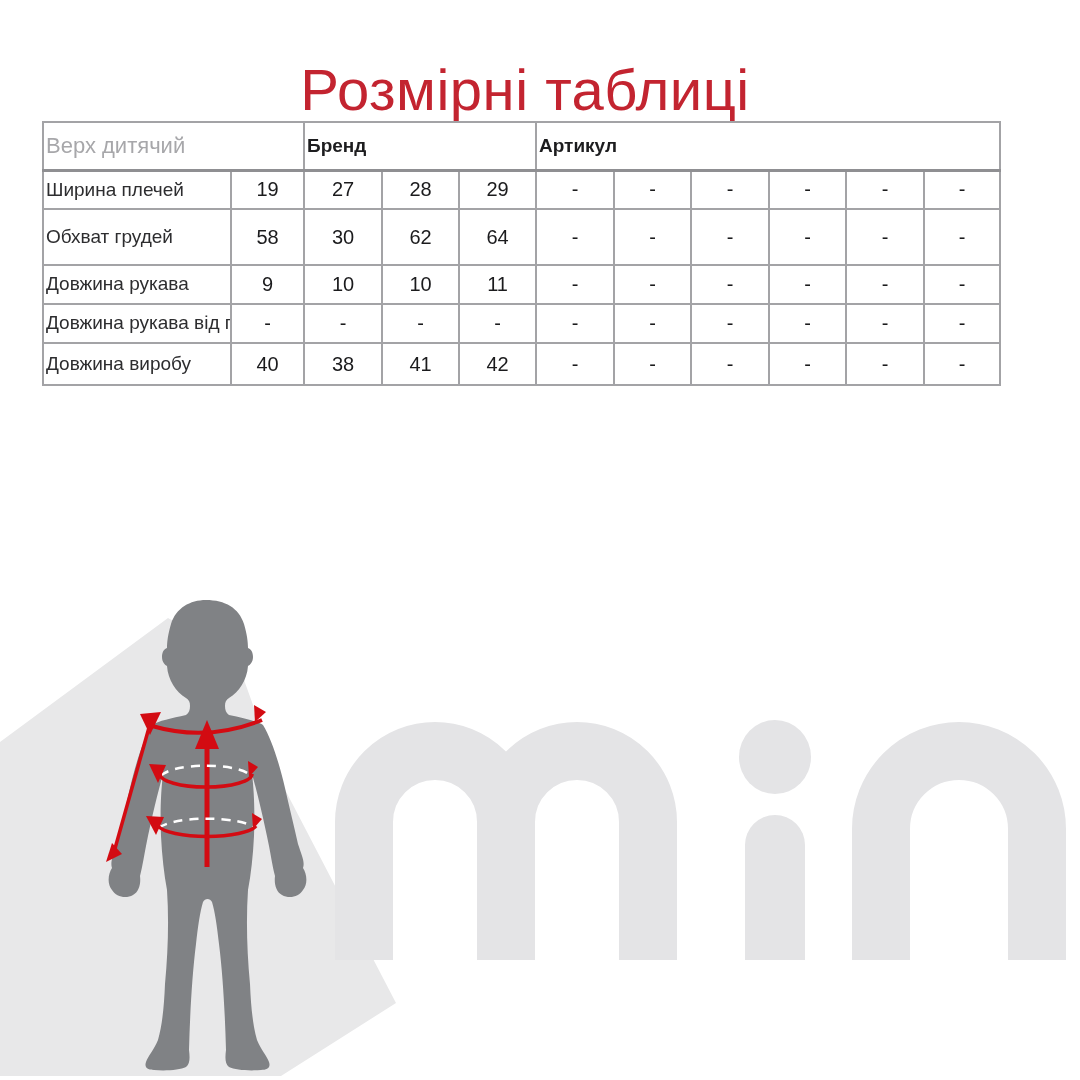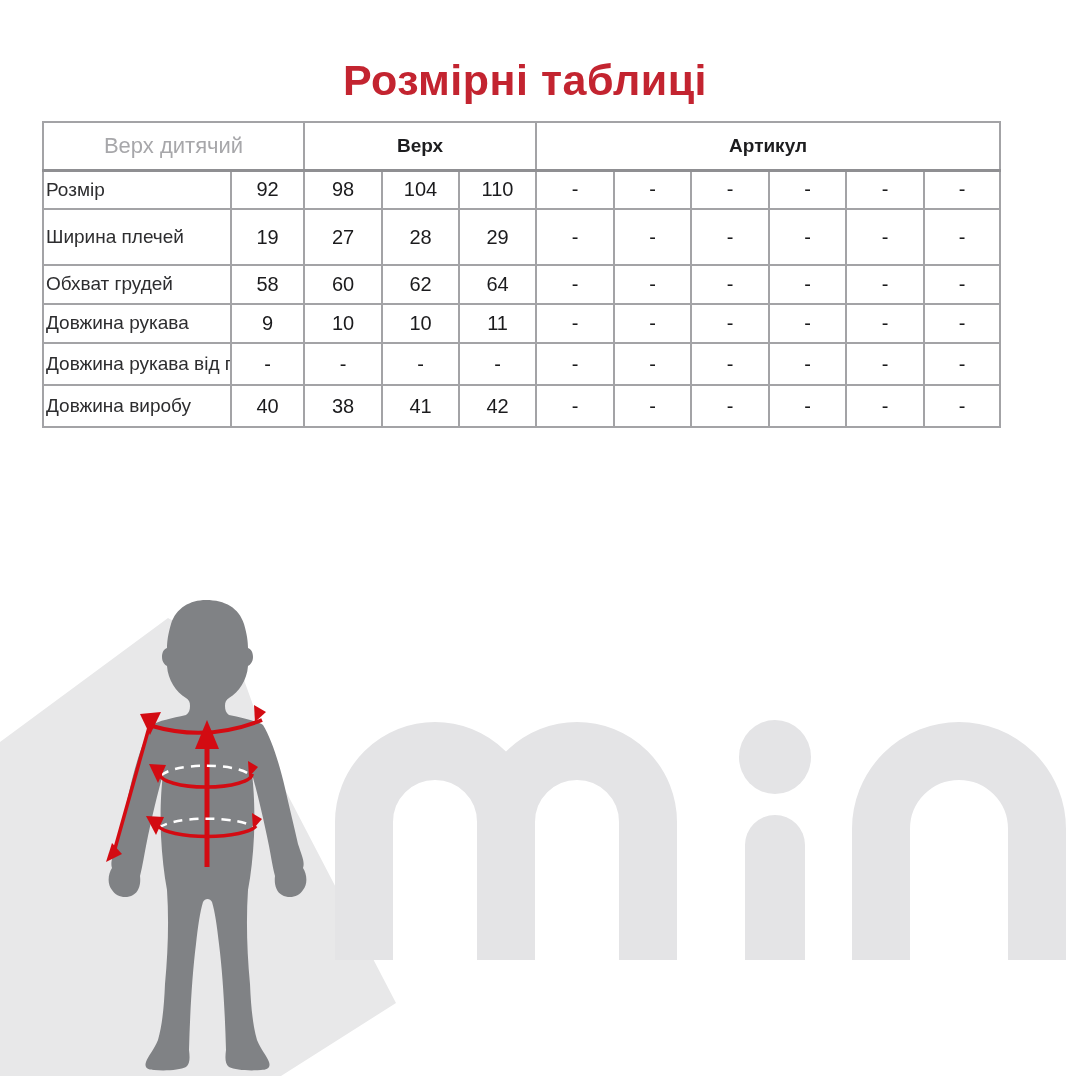--- a/index.html
+++ b/index.html
@@ -5,35 +5,35 @@
   html,body{margin:0;padding:0;}
   body{
     width:1080px;height:1080px;position:relative;overflow:hidden;
     background:#ffffff;
     font-family:"Liberation Sans","DejaVu Sans",sans-serif;
   }
   .page{position:absolute;inset:0;}
   
   .title{
     position:absolute;top:56px;left:525px;transform:translateX(-50%);
-    margin:0;font-size:43px;font-weight:700;letter-spacing:.5px;
+    margin:0;font-size:58px;font-weight:400;letter-spacing:.5px;
     color:#c32430;white-space:nowrap;
   }
   
   table.size{
     position:absolute;left:42px;top:121px;width:959px;
     border-collapse:collapse;table-layout:fixed;
     border:2px solid #8f8f92;
   }
   table.size th,table.size td{
     border:2px solid #a3a3a6;
     padding:0 2px;overflow:hidden;white-space:nowrap;
   }
   thead tr{height:48px;}
-  thead th{font-size:19px;font-weight:bold;color:#1d1d1f;text-align:center;padding-left:9px;}
+  thead th{font-size:19px;font-weight:bold;color:#1d1d1f;text-align:left;padding-left:9px;}
   thead th.section{font-size:22px;font-weight:normal;color:#a7a7aa;border-bottom:3px solid #8f8f92;}
   thead th.brand,thead th.sku{border-bottom:3px solid #8f8f92;}
   tbody tr:nth-child(1){height:39px;}
   tbody tr:nth-child(2){height:56px;}
   tbody tr:nth-child(3){height:39px;}
   tbody tr:nth-child(4){height:39px;}
   tbody tr:nth-child(5){height:42px;}
   tbody tr:nth-child(6){height:42px;}
   td.lbl{
     font-size:19px;color:#2d2d2f;text-align:left;padding-left:9px;
@@ -62,55 +62,42 @@
         <col style="width:78px">
       <col style="width:77px">
         <col style="width:78px">
         <col style="width:77px">
       <col style="width:78px">
         <col style="width:76px">
     </colgroup>
     <thead>
       <tr>
         <th class="section" colspan="2">Верх дитячий</th>
-        <th class="brand" colspan="3">Верх</th>
+        <th class="brand" colspan="3">Бренд</th>
         <th class="sku" colspan="6">Артикул</th>
       </tr>
     </thead>
     <tbody id="table-body">
-        <tr>
-          <td class="lbl">Розмір</td>
-          <td class="val">92</td>
-          <td class="val">98</td>
-          <td class="val">104</td>
-          <td class="val">110</td>
-          <td class="skuv">-</td>
-          <td class="skuv">-</td>
-          <td class="skuv">-</td>
-          <td class="skuv">-</td>
-          <td class="skuv">-</td>
-          <td class="skuv">-</td>
-        </tr>
         <tr>
           <td class="lbl">Ширина плечей</td>
           <td class="val">19</td>
           <td class="val">27</td>
           <td class="val">28</td>
           <td class="val">29</td>
           <td class="skuv">-</td>
           <td class="skuv">-</td>
           <td class="skuv">-</td>
           <td class="skuv">-</td>
           <td class="skuv">-</td>
           <td class="skuv">-</td>
         </tr>
         <tr>
           <td class="lbl">Обхват грудей</td>
           <td class="val">58</td>
-          <td class="val">60</td>
+          <td class="val">30</td>
           <td class="val">62</td>
           <td class="val">64</td>
           <td class="skuv">-</td>
           <td class="skuv">-</td>
           <td class="skuv">-</td>
           <td class="skuv">-</td>
           <td class="skuv">-</td>
           <td class="skuv">-</td>
         </tr>
         <tr>

